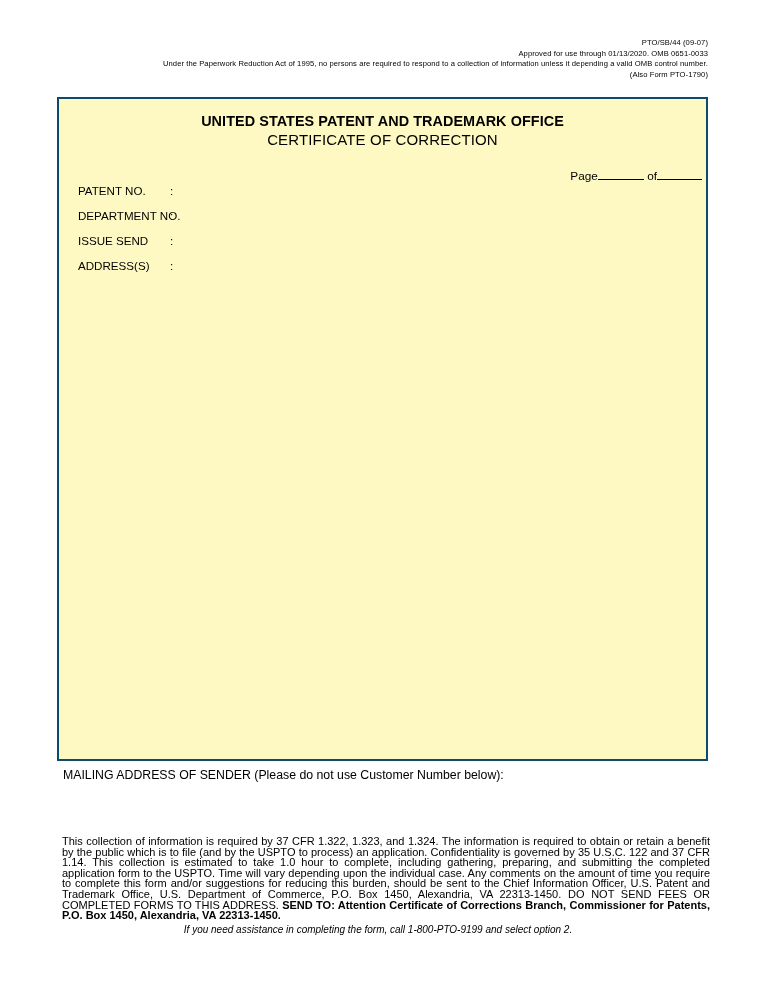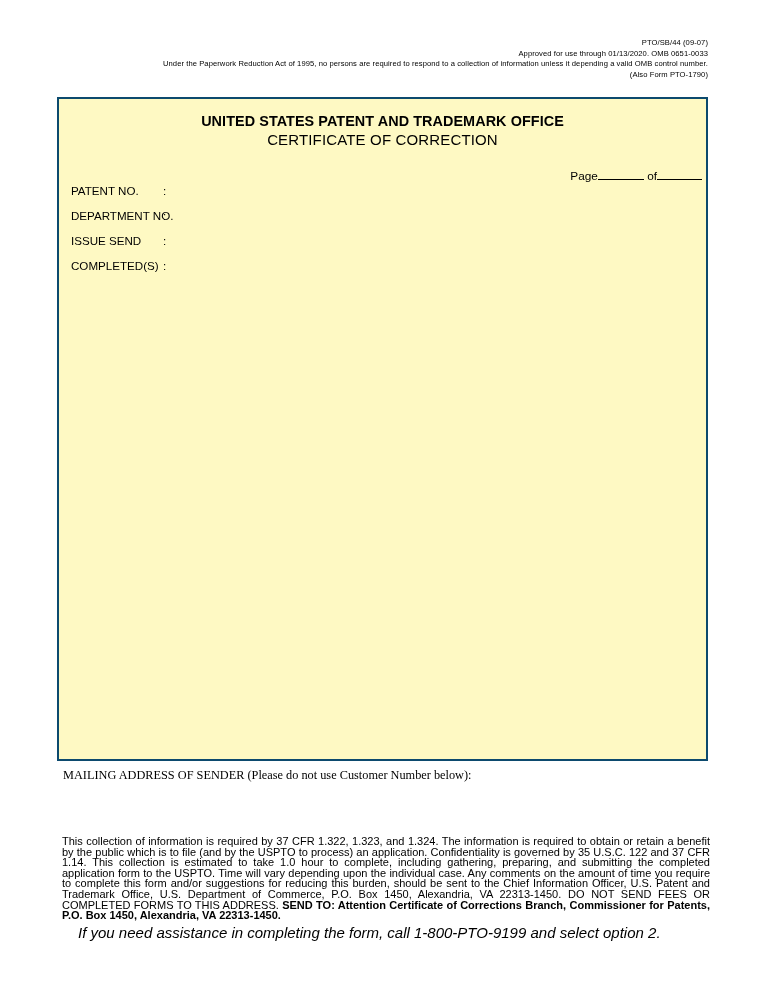--- a/index.html
+++ b/index.html
@@ -82,21 +82,21 @@
     border-bottom: 1px solid #000;
     height: 10px;
     vertical-align: baseline;
   }
   .page-of .rule.r1 { width: 46px; }
   .page-of .rule.r2 { width: 45px; }
 
   
   .fields {
     position: absolute;
-    left: 12px;
+    left: 19px;
     top: 85px;
     width: 300px;
   }
   .field-row {
     height: 25px;
     font-size: 11.6px;
     white-space: nowrap;
     position: relative;
   }
   .field-row .fl {
@@ -120,41 +120,41 @@
     line-height: 17px;
     text-indent: 30px;
   }
 
   
   .mailing {
     position: absolute;
     left: 63px;
     top: 768px;
     font-size: 12.3px;
-    font-family: Liberation Serif, serif;
   }
 
   
   .fineprint {
     position: absolute;
     left: 62px;
     top: 836px;
     width: 648px;
     font-size: 11px;
     line-height: 10.6px;
     text-align: justify;
   }
   .fineprint b { font-weight: bold; }
 
   .assist {
     position: absolute;
-    left: 78px;
+    left: 54px;
     top: 924px;
     width: 648px;
-    font-size: 15px;
+    text-align: center;
+    font-size: 10px;
     font-style: italic;
   }
 </style>
 </head>
 <body>
 
 <div class="page">
 
   <div class="header-block">
     <div class="hline">PTO/SB/44 (09-07)</div>
@@ -177,21 +177,21 @@
       </div>
       <div class="field-row">
         <span class="fl">DEPARTMENT NO.</span>
         <span class="fc">:</span>
       </div>
       <div class="field-row">
         <span class="fl">ISSUE SEND</span>
         <span class="fc">:</span>
       </div>
       <div class="field-row">
-        <span class="fl">COMPLETED(S)</span>
+        <span class="fl">ADDRESS(S)</span>
         <span class="fc">:</span>
       </div>
     </div>
 
 
   </div>
 
   <div class="mailing">MAILING ADDRESS OF SENDER (Please do not use Customer Number below):</div>
 
   <div class="fineprint"><span>This collection of information is required by 37 CFR 1.322, 1.323, and 1.324. The information is required to obtain or retain a benefit by the public which is to file (and by the USPTO to process) an application. Confidentiality is governed by 35 U.S.C. 122 and 37 CFR 1.14. This collection is estimated to take 1.0 hour to complete, including gathering, preparing, and submitting the completed application form to the USPTO. Time will vary depending upon the individual case. Any comments on the amount of time you require to complete this form and/or suggestions for reducing this burden, should be sent to the Chief Information Officer, U.S. Patent and Trademark Office, U.S. Department of Commerce, P.O. Box 1450, Alexandria, VA  22313-1450. DO NOT SEND FEES OR COMPLETED FORMS TO THIS ADDRESS. </span><b>SEND TO: Attention Certificate of Corrections Branch, Commissioner for Patents, P.O. Box 1450, Alexandria, VA 22313-1450.</b></div>

